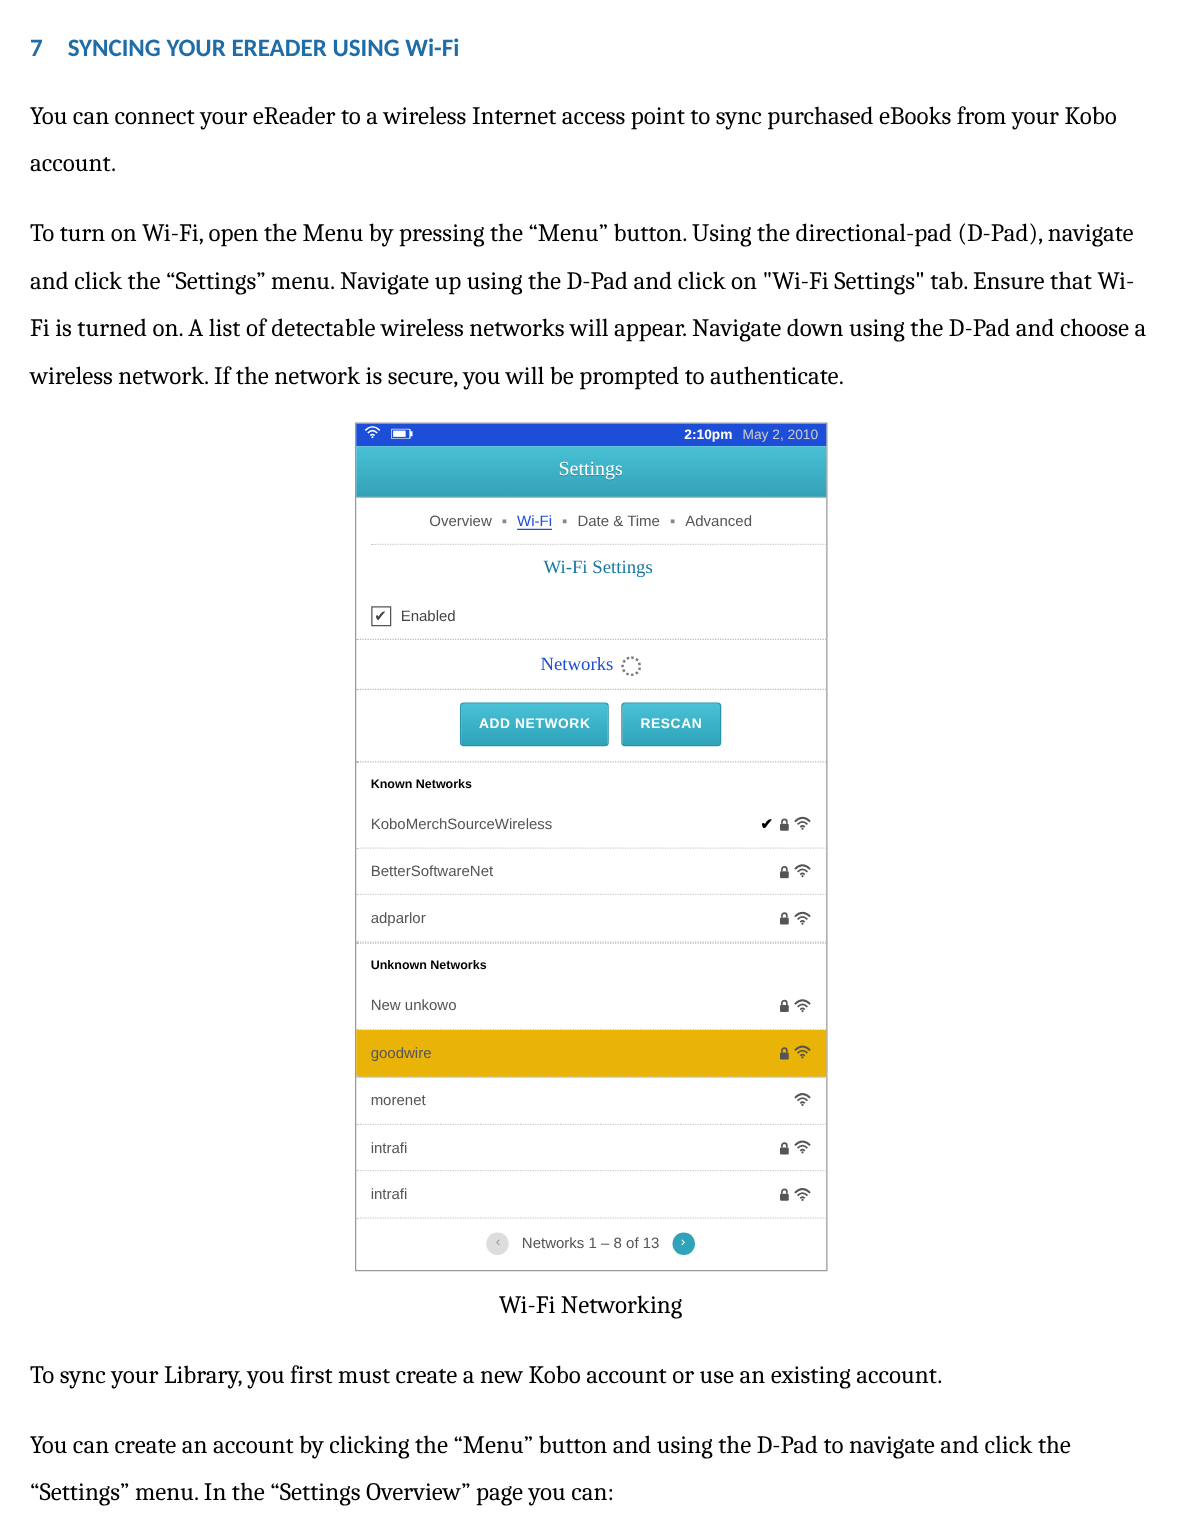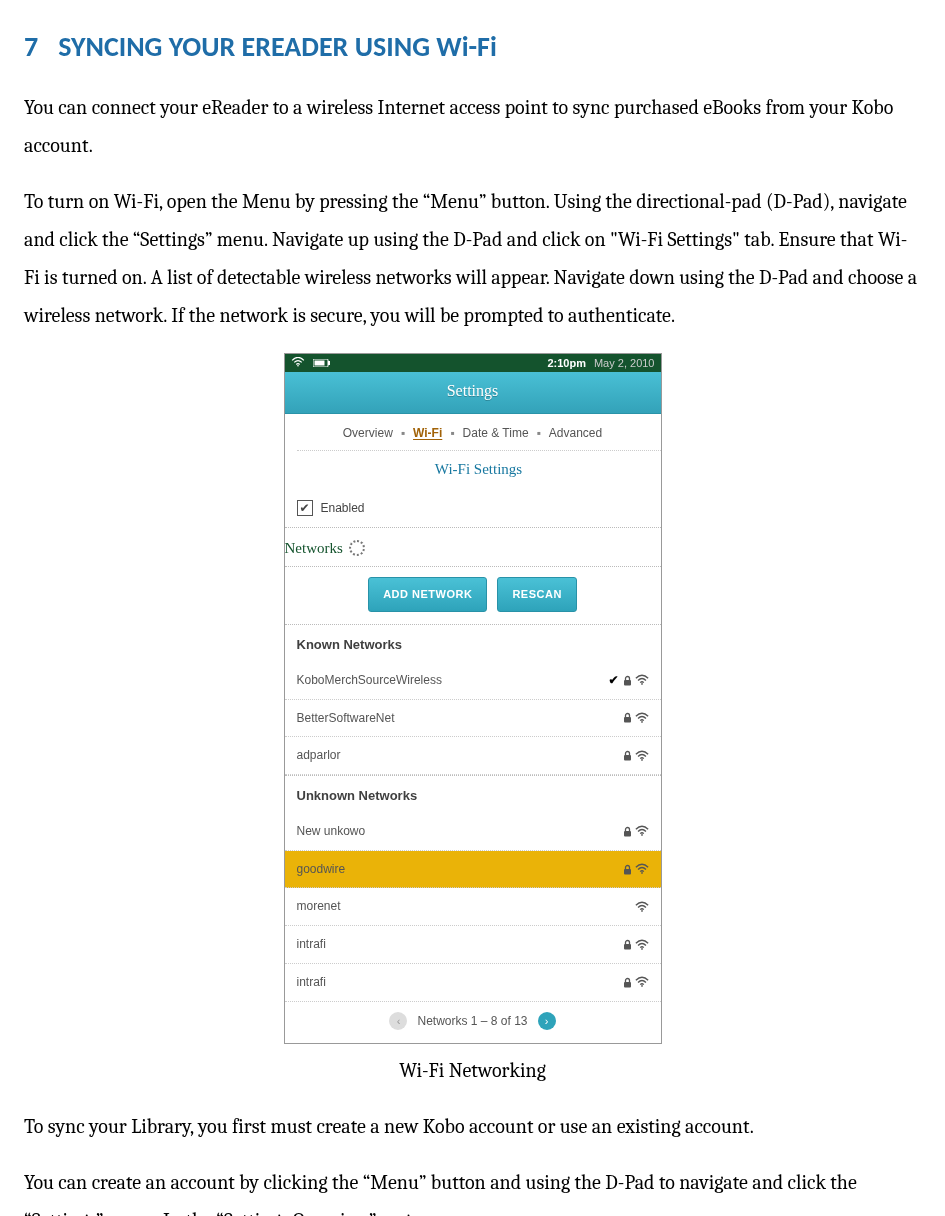--- a/index.html
+++ b/index.html
@@ -8,41 +8,41 @@
     font-family: Cambria, Georgia, 'Times New Roman', serif;
     font-size: 20px;
     color: #000;
     line-height: 1.9;
     width: 945px;
     box-sizing: border-box;
     background: #fff;
   }
   h1.section-heading {
     font-family: Calibri, Arial, sans-serif;
-    font-size: 28px;
+    font-size: 20px;
     font-weight: bold;
     color: #1f6da8;
     margin: 0 0 16px 0;
   }
   h1.section-heading .num { margin-right: 20px; }
   p.body { margin: 0 0 18px 0; }
   .screenshot-wrap { text-align: center; margin: 18px 0 8px 0; }
   .screenshot {
     display: inline-block;
     width: 376px;
     border: 1px solid #999;
     background: #fff;
     font-family: Arial, Helvetica, sans-serif;
     text-align: left;
     font-size: 12px;
     color: #222;
     vertical-align: top;
   }
   .status-bar {
-    background: #14532d; color: #fff; height: 18px;
+    background: #1d4ed8; color: #fff; height: 18px;
     display: flex; align-items: center; font-size: 11px;
     padding: 0 6px; gap: 8px; font-weight: bold;
   }
   .status-bar .clock { margin-left: auto; }
   .status-bar .date { font-weight: normal; color: #ccc; }
   .settings-banner {
     background: #3db1c8;
     background: linear-gradient(#49c0d5,#33a2b9);
     color: #fff; text-align: center;
     font-family: Georgia, serif; font-size: 16px;
@@ -50,21 +50,21 @@
     text-shadow: 0 1px 0 rgba(0,0,0,.25);
     border-bottom: 1px solid #2a93a8;
   }
   .tabs {
     display: flex; gap: 8px; justify-content: center;
     color: #555; font-size: 12px;
     padding: 8px 0 6px 0;
   }
   .tabs span { display:inline-flex; align-items:center; }
   .tabs .sep { color:#888; }
-  .tabs .active { color:#a16207; text-decoration: underline; text-underline-offset:2px;font-weight:bold; }
+  .tabs .active { color:#1d4ed8; text-decoration: underline; text-underline-offset:2px; }
   .section-label {
     text-align: center; color: #1878a0;
     font-family: Georgia, serif; font-size: 15px;
     padding: 4px 0 6px 0;
     border-top: 1px dotted #ccc;
     margin-left: 12px;
   }
   .row {
     display:flex; align-items:center;
     padding: 7px 12px;
@@ -73,40 +73,40 @@
   }
   .row .label { flex:1; }
   .row .icons { display:flex; align-items:center; gap:8px; }
   .checkbox {
     width:14px; height:14px; border:1px solid #555; background:#fff;
     display:inline-flex; align-items:center; justify-content:center;
     font-size:12px; line-height:1;
   }
   .networks-head {
     text-align:center; padding:6px 0 4px 0;
-    color:#14532d; font-family: Georgia, serif; font-size:15px;
-    display:flex; align-items:center; gap:6px;
+    color:#1d4ed8; font-family: Georgia, serif; font-size:15px;
+    display:flex; align-items:center; justify-content:center; gap:6px;
     border-bottom:1px dotted #bbb;
   }
   .spinner {
     width:12px;height:12px;border:2px dotted #777;border-radius:50%;
     display:inline-block;
   }
   .btn-row {
     display:flex; gap:10px; justify-content:center;
     padding:10px 0 12px 0;
   }
   .btn {
     background: linear-gradient(#4ac1d6,#2ea3ba);
     color:#fff; font-weight:bold; font-size:11px;
     padding:6px 14px; border-radius:3px;
     border:1px solid #2892a8; letter-spacing:.5px;
   }
   .group-head {
-    font-weight:bold; color:#404040; font-size:13px;
+    font-weight:bold; color:#000000; font-size:10px;
     padding:8px 12px 4px 12px;
     border-top:1px dotted #bbb;
   }
   .net-row {
     display:flex; align-items:center;
     padding:7px 12px;
     border-bottom:1px dotted #ccc;
     font-size:12px; color:#555;
   }
   .net-row .name { flex:1; }

